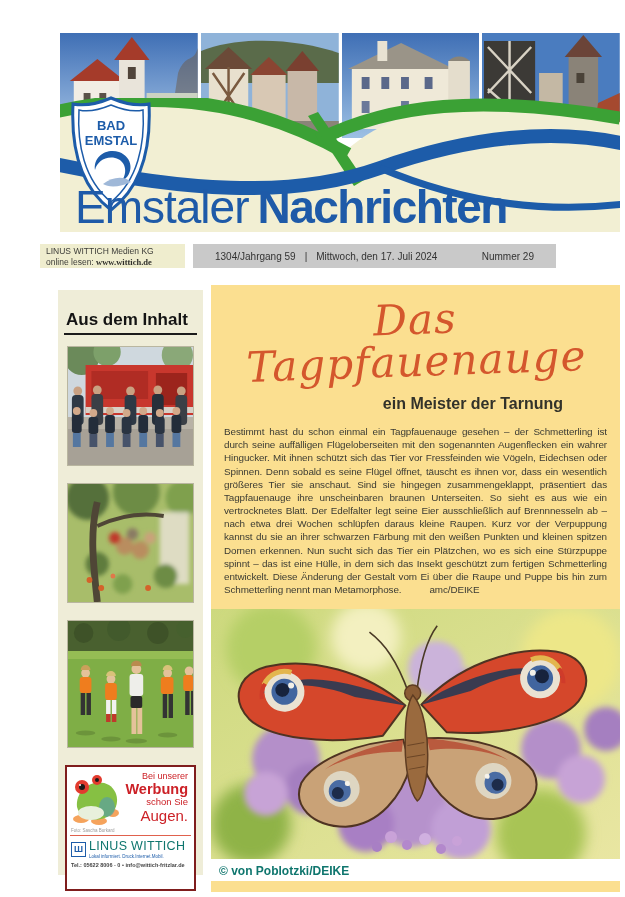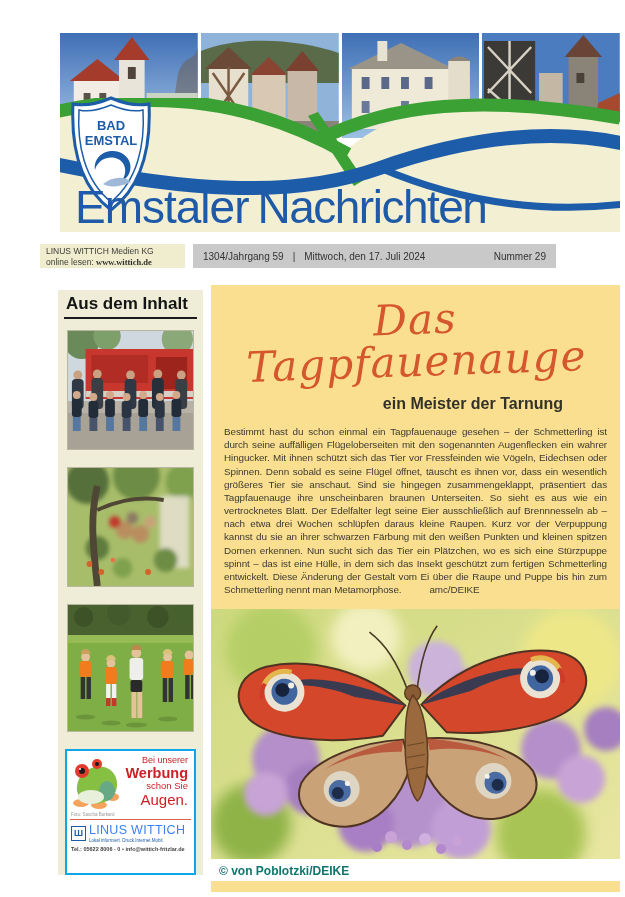--- a/index.html
+++ b/index.html
@@ -10,56 +10,56 @@
   .photo-strip{position:absolute;left:35px;top:33px;width:560px;height:105px;display:flex;gap:3px;}
   .town-photo{flex:1;overflow:hidden;}
   .town-photo svg{display:block;width:100%;height:100%;}
   .wave-graphic{position:absolute;left:35px;top:98px;width:560px;height:134px;}
   .crest{position:absolute;left:44px;top:94px;width:84px;height:120px;z-index:5;}
   .districts{position:absolute;right:50px;top:164px;z-index:6;color:#cc2127;
              font-size:13.5px;font-weight:bold;letter-spacing:.4px;}
   .np-title{position:absolute;left:50px;top:180px;z-index:6;color:#1e5aa8;font-size:46px;
             letter-spacing:-1px;white-space:nowrap;}
   .np-title .t-light{font-weight:400;}
-  .np-title .t-bold{font-weight:400;margin-left:9px;letter-spacing:-1.5px;}
+  .np-title .t-bold{font-weight:700;margin-left:9px;letter-spacing:-1.5px;}
 
   
   .infobar{position:absolute;left:15px;top:244px;width:516px;height:24px;display:flex;}
   .pub-box{width:145px;background:#efedce;box-sizing:border-box;padding:2px 6px;
            font-size:8.5px;line-height:1.25;color:#3c3c38;}
   .pub-box b{color:#2e2e2a;font-family:Liberation Serif, serif;}
   .ib-gap{width:8px;}
   .issue-box{flex:1;background:#c9c9c9;display:flex;align-items:center;
-             font-size:10px;color:#333;padding:0 10px;}
+             font-size:10px;color:#333;padding:0 22px;}
   .issue-box .sep{margin:0 9px;}
   .issue-box .num{margin-left:auto;}
 
   
   .sidebar{position:absolute;left:33px;top:290px;width:145px;height:585px;background:#efedd8;
-           box-sizing:border-box;padding-top:4px;}
+           box-sizing:border-box;padding-top:20px;}
   .side-heading{margin:0 8px 3px;font-size:17px;font-weight:bold;color:#141414;}
   .side-rule{margin:0 6px 11px;border-bottom:2px solid #1b1b1b;height:0;}
   .sp{margin:0 9px 17px;overflow:hidden;border:1px solid #b9b6a0;}
   .sp svg{display:block;width:100%;height:100%;}
   .sp1{height:118px}.sp2{height:118px}.sp3{height:126px}
 
-  .ad{height:126px;background:#fff;border:2px solid #0ea5e9;margin:0 7px;box-sizing:border-box;
+  .ad{height:126px;background:#fff;border:2px solid #7f1d1d;margin:0 7px;box-sizing:border-box;
       display:flex;flex-direction:column;overflow:hidden;}
   .ad-top{display:flex;flex:0 0 60px;}
   .frog{width:58px;height:60px;flex:0 0 58px;}
   .ad-slogan{flex:1;text-align:right;padding:5px 6px 0 0;color:#cc2127;line-height:1.08;}
   .s1{font-size:9px;}.s2{font-size:14.5px;font-weight:bold;}
   .s3{font-size:9.5px;}.s4{font-size:15px;font-weight:normal;}
   .ad-credit{font-size:4.5px;color:#9a9a9a;padding-left:4px;height:7px;line-height:7px;}
   .ad-sep{border-top:1px solid #e0614d;margin:1px 3px 0;}
   .ad-brand{display:flex;align-items:center;gap:3px;padding:4px 4px 0;}
   .wlogo{width:15px;height:15px;border:1.5px solid #1d5ca9;box-sizing:border-box;color:#1d5ca9;
          font-size:9px;font-weight:bold;display:flex;align-items:center;justify-content:center;}
   .brand-stack{display:flex;flex-direction:column;}
-  .bname{font-size:12.5px;color:#3b82f6;letter-spacing:.3px;line-height:1;}
+  .bname{font-size:12.5px;color:#0f766e;letter-spacing:.3px;line-height:1;}
   .btag{font-size:4.5px;color:#1d5ca9;margin-top:1px;}
   .ad-contact{font-size:5.5px;font-weight:bold;color:#444;padding:3px 4px 0;}
 
   
   .main{position:absolute;left:186px;top:285px;width:409px;background:#fbdf90;}
   .headline{padding:14px 0 6px;text-align:center;font-family:"DejaVu Serif",serif;
             font-style:italic;font-size:42px;line-height:1;color:#d4572d;
             transform:rotate(-2deg);letter-spacing:1px;}
   .subtitle{text-align:right;padding-right:57px;font-size:16px;font-weight:bold;color:#32322a;
             margin-top:6px;}

